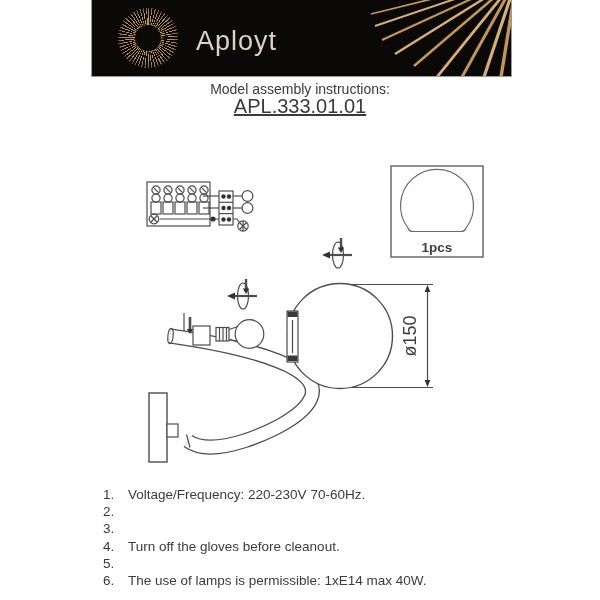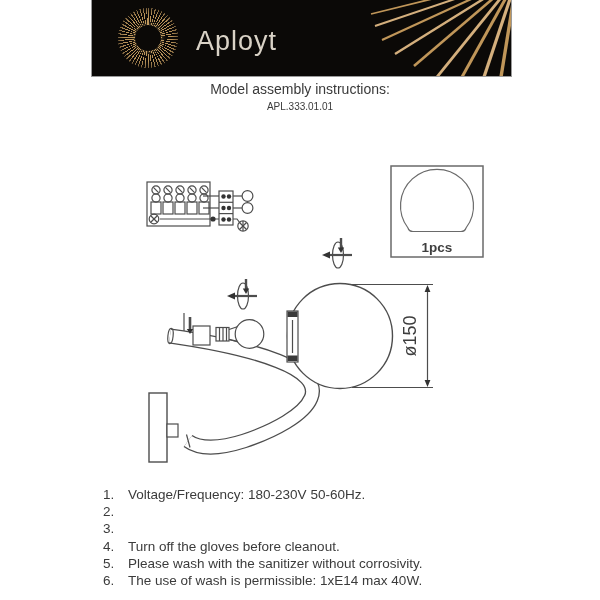--- a/index.html
+++ b/index.html
@@ -18,21 +18,21 @@
   .starburst::after { content:""; position:absolute; inset:17px; border-radius:50%;
                background:#0b0907; box-shadow: 0 0 4px 1px rgba(222,184,120,.45); }
   .brand { position: absolute; left: 104px; top: 26px; font-size: 27px; letter-spacing: 1px;
            color: #d9d2c6; font-weight: 400; }
   .fan { position: absolute; right: 0; top: 0; width: 145px; height: 77px; }
 
   
   .titleblock { position: absolute; left: 0; top: 81px; width: 600px; text-align: center;
                 color: #3a3a3a; }
   .titleblock .h1 { font-size: 14px; line-height: 17px; }
-  .titleblock .h2 { font-size: 10px; line-height: 17px; }
+  .titleblock .h2 { font-size: 20px; line-height: 17px; text-decoration: underline; }
 
   
   .diagram { position: absolute; left: 90px; top: 152px; width: 420px; height: 333px; }
 
   
   .instructions { position: absolute; left: 103px; top: 486px; width: 420px;
                   color: #3b3b3b; font-size: 13.5px; }
   .instr-row { display: flex; line-height: 17.2px; }
   .instr-num { width: 18px; flex: 0 0 18px; }
   .instr-text { padding-left: 7px; white-space: nowrap; }
@@ -197,35 +197,34 @@
       <line x1="427.5" y1="287" x2="427.5" y2="385"></line>
       <polygon points="427.5,285 424.6,292 430.4,292" fill="#333" stroke="none"></polygon>
       <polygon points="427.5,387 424.6,380 430.4,380" fill="#333" stroke="none"></polygon>
       <text transform="translate(416,336) rotate(-90)" text-anchor="middle" font-size="18" fill="#3d3d3d" stroke="none" font-weight="500">ø150</text>
     </g>
   </svg>
 
   <div class="instructions">
     <div class="instr-row">
       <span class="instr-num">1.</span>
-      <span class="instr-text">Voltage/Frequency: 180-230V 50-60Hz.</span>
+      <span class="instr-text">Voltage/Frequency: 220-230V 70-60Hz.</span>
     </div>
     <div class="instr-row">
       <span class="instr-num">2.</span>
     </div>
     <div class="instr-row">
       <span class="instr-num">3.</span>
     </div>
     <div class="instr-row">
       <span class="instr-num">4.</span>
       <span class="instr-text">Turn off the gloves before cleanout.</span>
     </div>
     <div class="instr-row">
       <span class="instr-num">5.</span>
-      <span class="instr-text">Please wash with the sanitizer without corrosivity.</span>
     </div>
     <div class="instr-row">
       <span class="instr-num">6.</span>
-      <span class="instr-text">The use of wash is permissible: 1xE14 max 40W.</span>
+      <span class="instr-text">The use of lamps is permissible: 1xE14 max 40W.</span>
     </div>
   </div>
 
 </div>
 
 </body></html>

